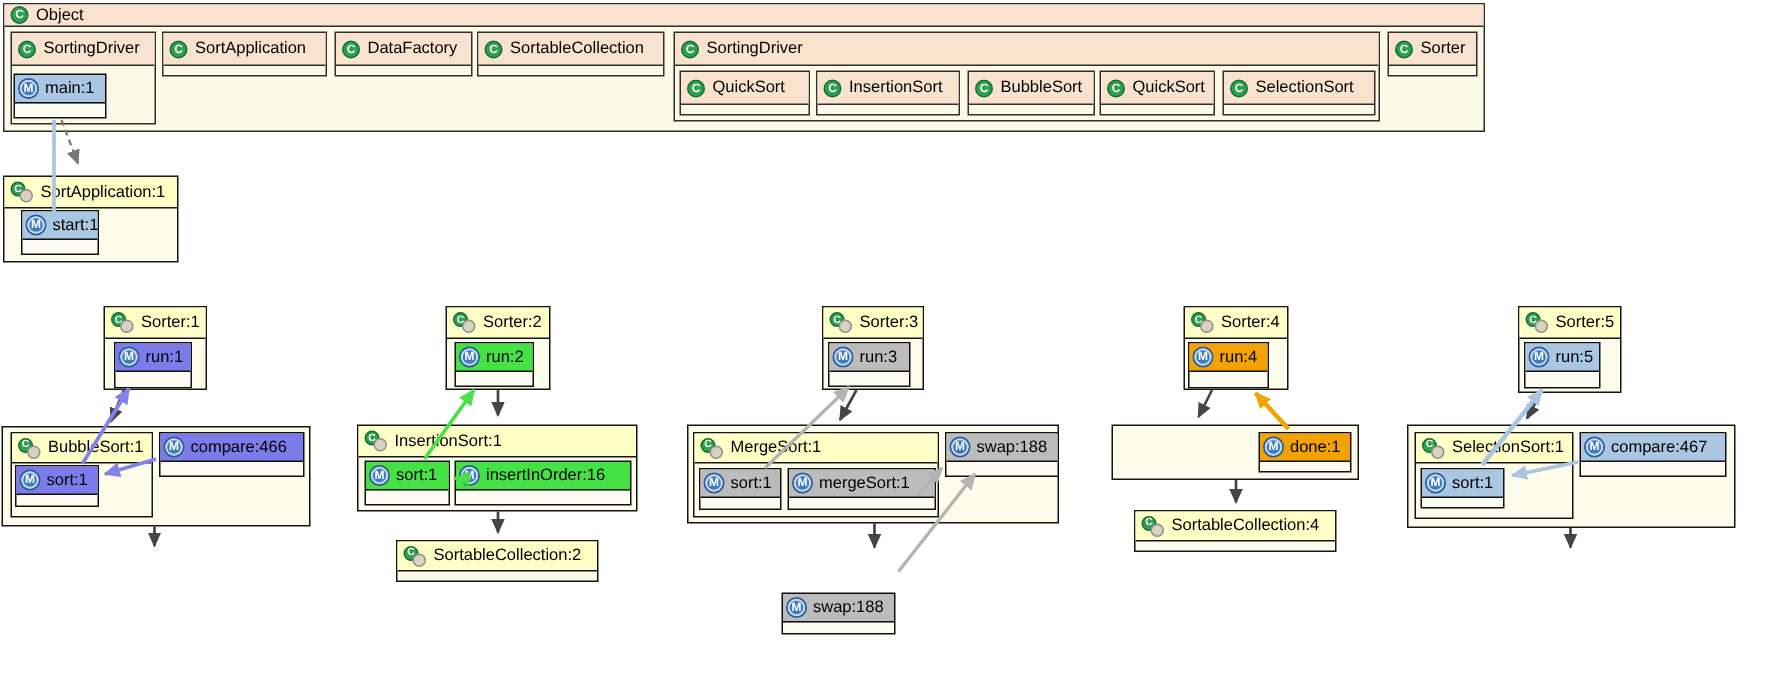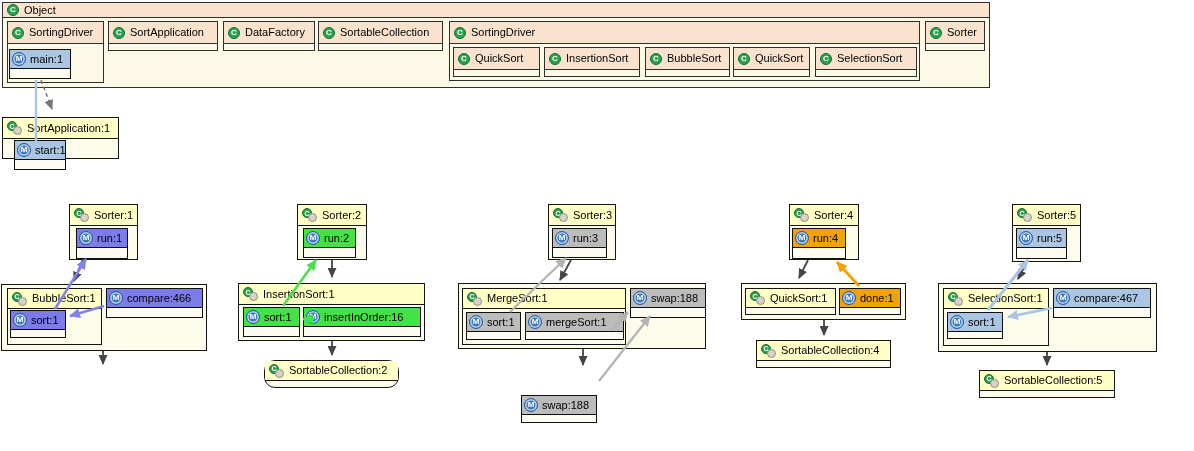--- a/index.html
+++ b/index.html
@@ -122,21 +122,21 @@
     </div>
   </div>
 
   <div class="box cls" style="left:925px;top:21px;width:60px;height:30px;">
     <div class="head">
       <span class="ci">C</span>
       <span class="lbl">Sorter</span>
     </div>
   </div>
 
-  <div class="box inst" style="left:2px;top:117px;width:117px;height:42px;">
+  <div class="box inst" style="left:2px;top:117px;width:117px;height:58px;">
     <div class="head">
       <span class="oi">
           <span class="ci">C</span>
           <span class="bc"></span>
         </span>
       <span class="lbl">SortApplication:1</span>
     </div>
   </div>
   <div class="mbox m-blue" style="left:14px;top:140px;width:52px;height:30px;">
     <div class="mtop">
@@ -212,21 +212,21 @@
       <span class="mi">M</span>
       <span class="lbl">sort:1</span>
     </div>
   </div>
   <div class="mbox m-green" style="left:303px;top:307px;width:118px;height:30px;">
     <div class="mtop">
       <span class="mi">M</span>
       <span class="lbl">insertInOrder:16</span>
     </div>
   </div>
-  <div class="box inst h20" style="left:264px;top:360px;width:135px;height:28px;border-radius:11px;">
+  <div class="box inst h20" style="left:264px;top:360px;width:135px;height:28px;">
     <div class="head">
       <span class="oi">
           <span class="ci">C</span>
           <span class="bc"></span>
         </span>
       <span class="lbl">SortableCollection:2</span>
     </div>
   </div>
 
   <div class="box inst" style="left:548px;top:204px;width:68px;height:56px;">
@@ -288,29 +288,20 @@
       <span class="lbl">Sorter:4</span>
     </div>
   </div>
   <div class="mbox m-orange" style="left:792px;top:228px;width:54px;height:31px;">
     <div class="mtop">
       <span class="mi">M</span>
       <span class="lbl">run:4</span>
     </div>
   </div>
   <div class="box inst" style="left:741px;top:283px;width:165px;height:37px;"></div>
-  <div class="box inst h19" style="left:745px;top:288px;width:91px;height:27px;">
-    <div class="head">
-      <span class="oi">
-          <span class="ci">C</span>
-          <span class="bc"></span>
-        </span>
-      <span class="lbl">QuickSort:1</span>
-    </div>
-  </div>
   <div class="mbox m-orange" style="left:839px;top:288px;width:62px;height:27px;">
     <div class="mtop">
       <span class="mi">M</span>
       <span class="lbl">done:1</span>
     </div>
   </div>
   <div class="box inst h20" style="left:756px;top:340px;width:135px;height:28px;">
     <div class="head">
       <span class="oi">
           <span class="ci">C</span>
@@ -348,29 +339,20 @@
   <div class="mbox m-blue" style="left:947px;top:312px;width:56px;height:27px;">
     <div class="mtop">
       <span class="mi">M</span>
       <span class="lbl">sort:1</span>
     </div>
   </div>
   <div class="mbox m-blue" style="left:1053px;top:288px;width:98px;height:30px;">
     <div class="mtop">
       <span class="mi">M</span>
       <span class="lbl">compare:467</span>
-    </div>
-  </div>
-  <div class="box inst h20" style="left:979px;top:370px;width:136px;height:28px;">
-    <div class="head">
-      <span class="oi">
-          <span class="ci">C</span>
-          <span class="bc"></span>
-        </span>
-      <span class="lbl">SortableCollection:5</span>
     </div>
   </div>
 
   <svg class="edges" width="1194" height="451">
     <defs>
       <marker id="ah-dark" markerUnits="userSpaceOnUse" markerWidth="10" markerHeight="9" refX="9" refY="4.5" orient="auto">
           <path d="M0,0 L10,4.5 L0,9 z" fill="#454545"></path>
         </marker>
       <marker id="ah-dashg" markerUnits="userSpaceOnUse" markerWidth="10" markerHeight="9" refX="9" refY="4.5" orient="auto">
           <path d="M0,0 L10,4.5 L0,9 z" fill="#777777"></path>

